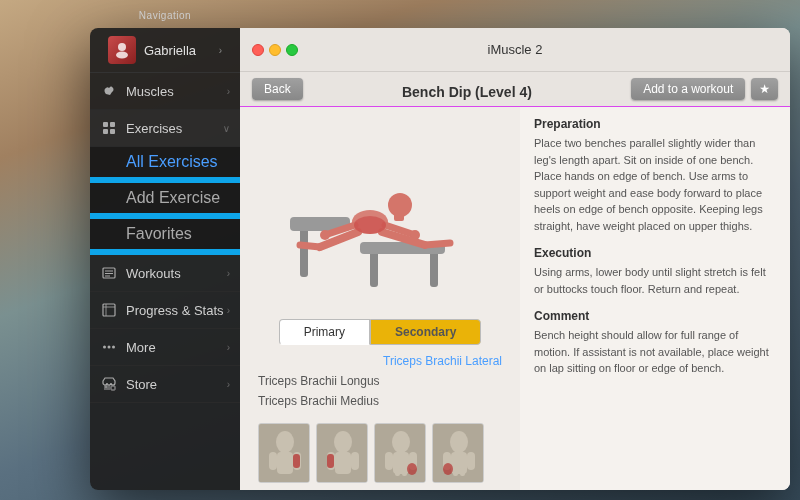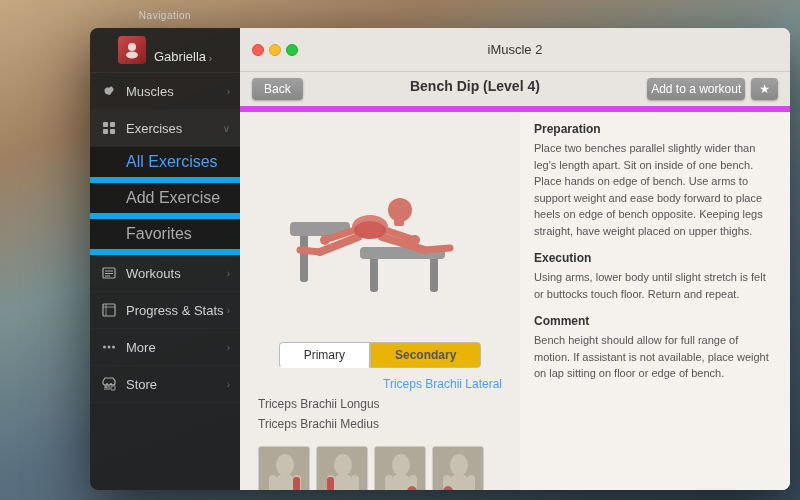--- a/index.html
+++ b/index.html
@@ -38,22 +38,22 @@
     .sidebar {
       width: 150px;
       background: rgba(30, 30, 30, 0.92);
       display: flex;
       flex-direction: column;
       flex-shrink: 0;
     }
 
     .sidebar-user {
       display: flex;
-      align-items: flex-end;
-      padding: 8px 28px;
+      align-items: center;
+      padding: 8px 18px;
       border-bottom: 1px solid #333;
       cursor: pointer;
     }
 
     .sidebar-user-avatar {
       width: 28px;
       height: 28px;
       border-radius: 4px;
       background: linear-gradient(135deg, #c84a4a, #8a2020);
       display: flex;
@@ -177,23 +177,23 @@
       transform: translateX(-50%);
       font-size: 13px;
       color: #333;
       font-weight: 500;
     }
 
     
     .content-header {
       background: #e8e4e0;
       display: flex;
-      align-items: flex-start;
+      align-items: flex-end;
       padding: 6px 12px;
-      border-bottom: 6px solid #d946ef;
+      border-bottom: 1px solid #d946ef;
       flex-shrink: 0;
       gap: 20px;
     }
 
     .back-btn {
       background: linear-gradient(180deg, #a0a0a0, #888);
       color: white;
       border: none;
       border-radius: 4px;
       padding: 4px 12px;
@@ -214,21 +214,21 @@
       display: flex;
       gap: 6px;
       align-items: center;
     }
 
     .add-workout-btn {
       background: linear-gradient(180deg, #a0a0a0, #888);
       color: white;
       border: none;
       border-radius: 4px;
-      padding: 4px 4px;
+      padding: 4px 12px;
       font-size: 12px;
       cursor: pointer;
       box-shadow: 0 1px 2px rgba(0,0,0,0.3);
     }
 
     .star-btn {
       background: linear-gradient(180deg, #a0a0a0, #888);
       color: white;
       border: none;
       border-radius: 4px;
@@ -266,21 +266,21 @@
     
     .figure-svg {
       width: 220px;
       height: 200px;
     }
 
     
     .tabs-container {
       display: flex;
       gap: 0;
-      margin-top: 20px;
+      margin-top: 2px;
       justify-content: center;
     }
 
     .tab-btn {
       padding: 5px 24px;
       font-size: 12px;
       cursor: pointer;
       border: 1px solid #bbb;
       background: #eab308;
       color: #555;

